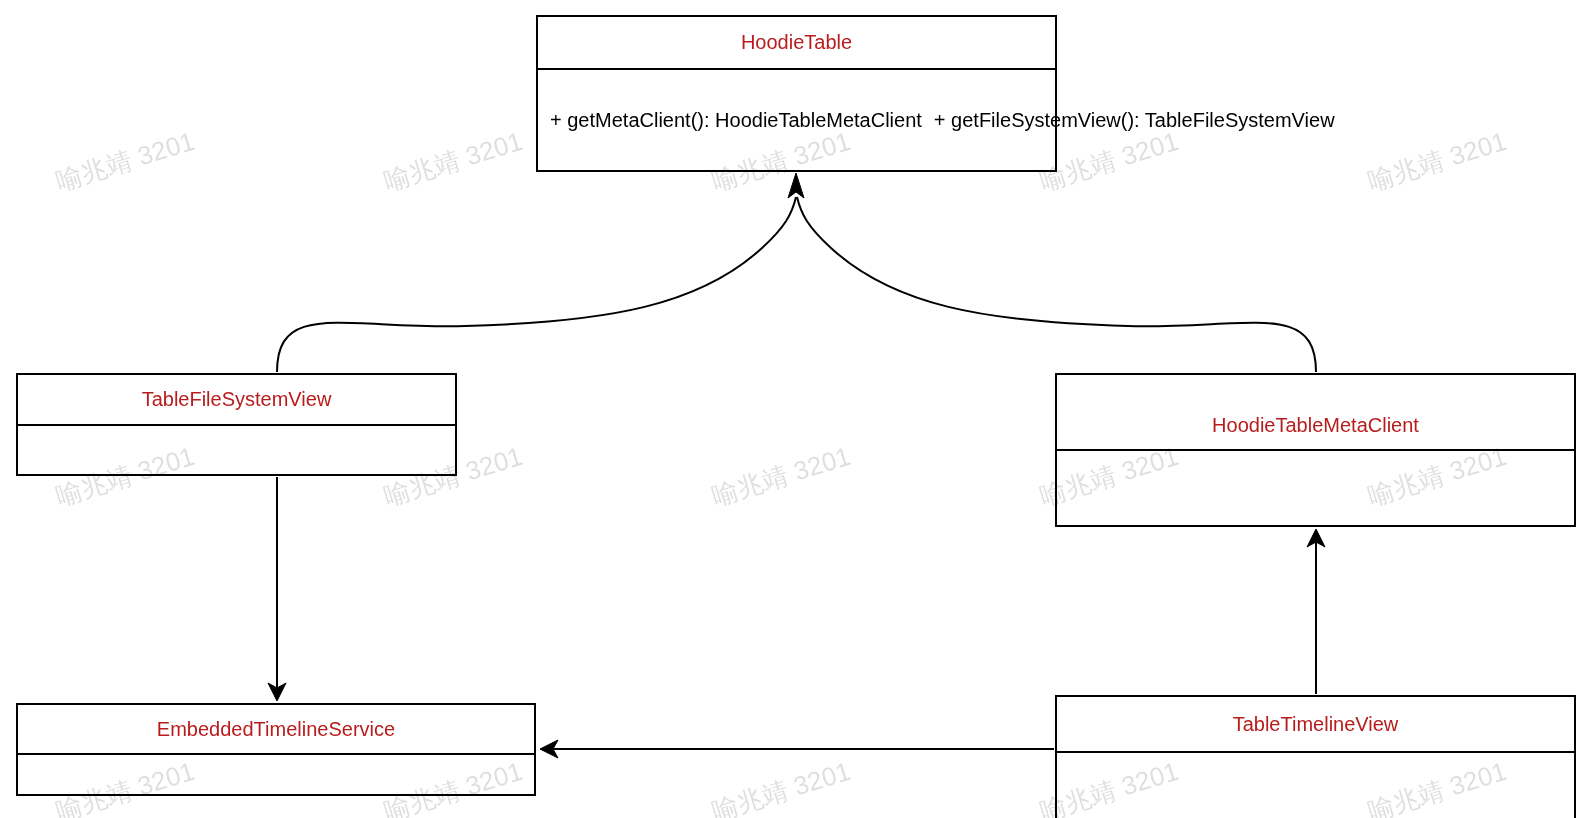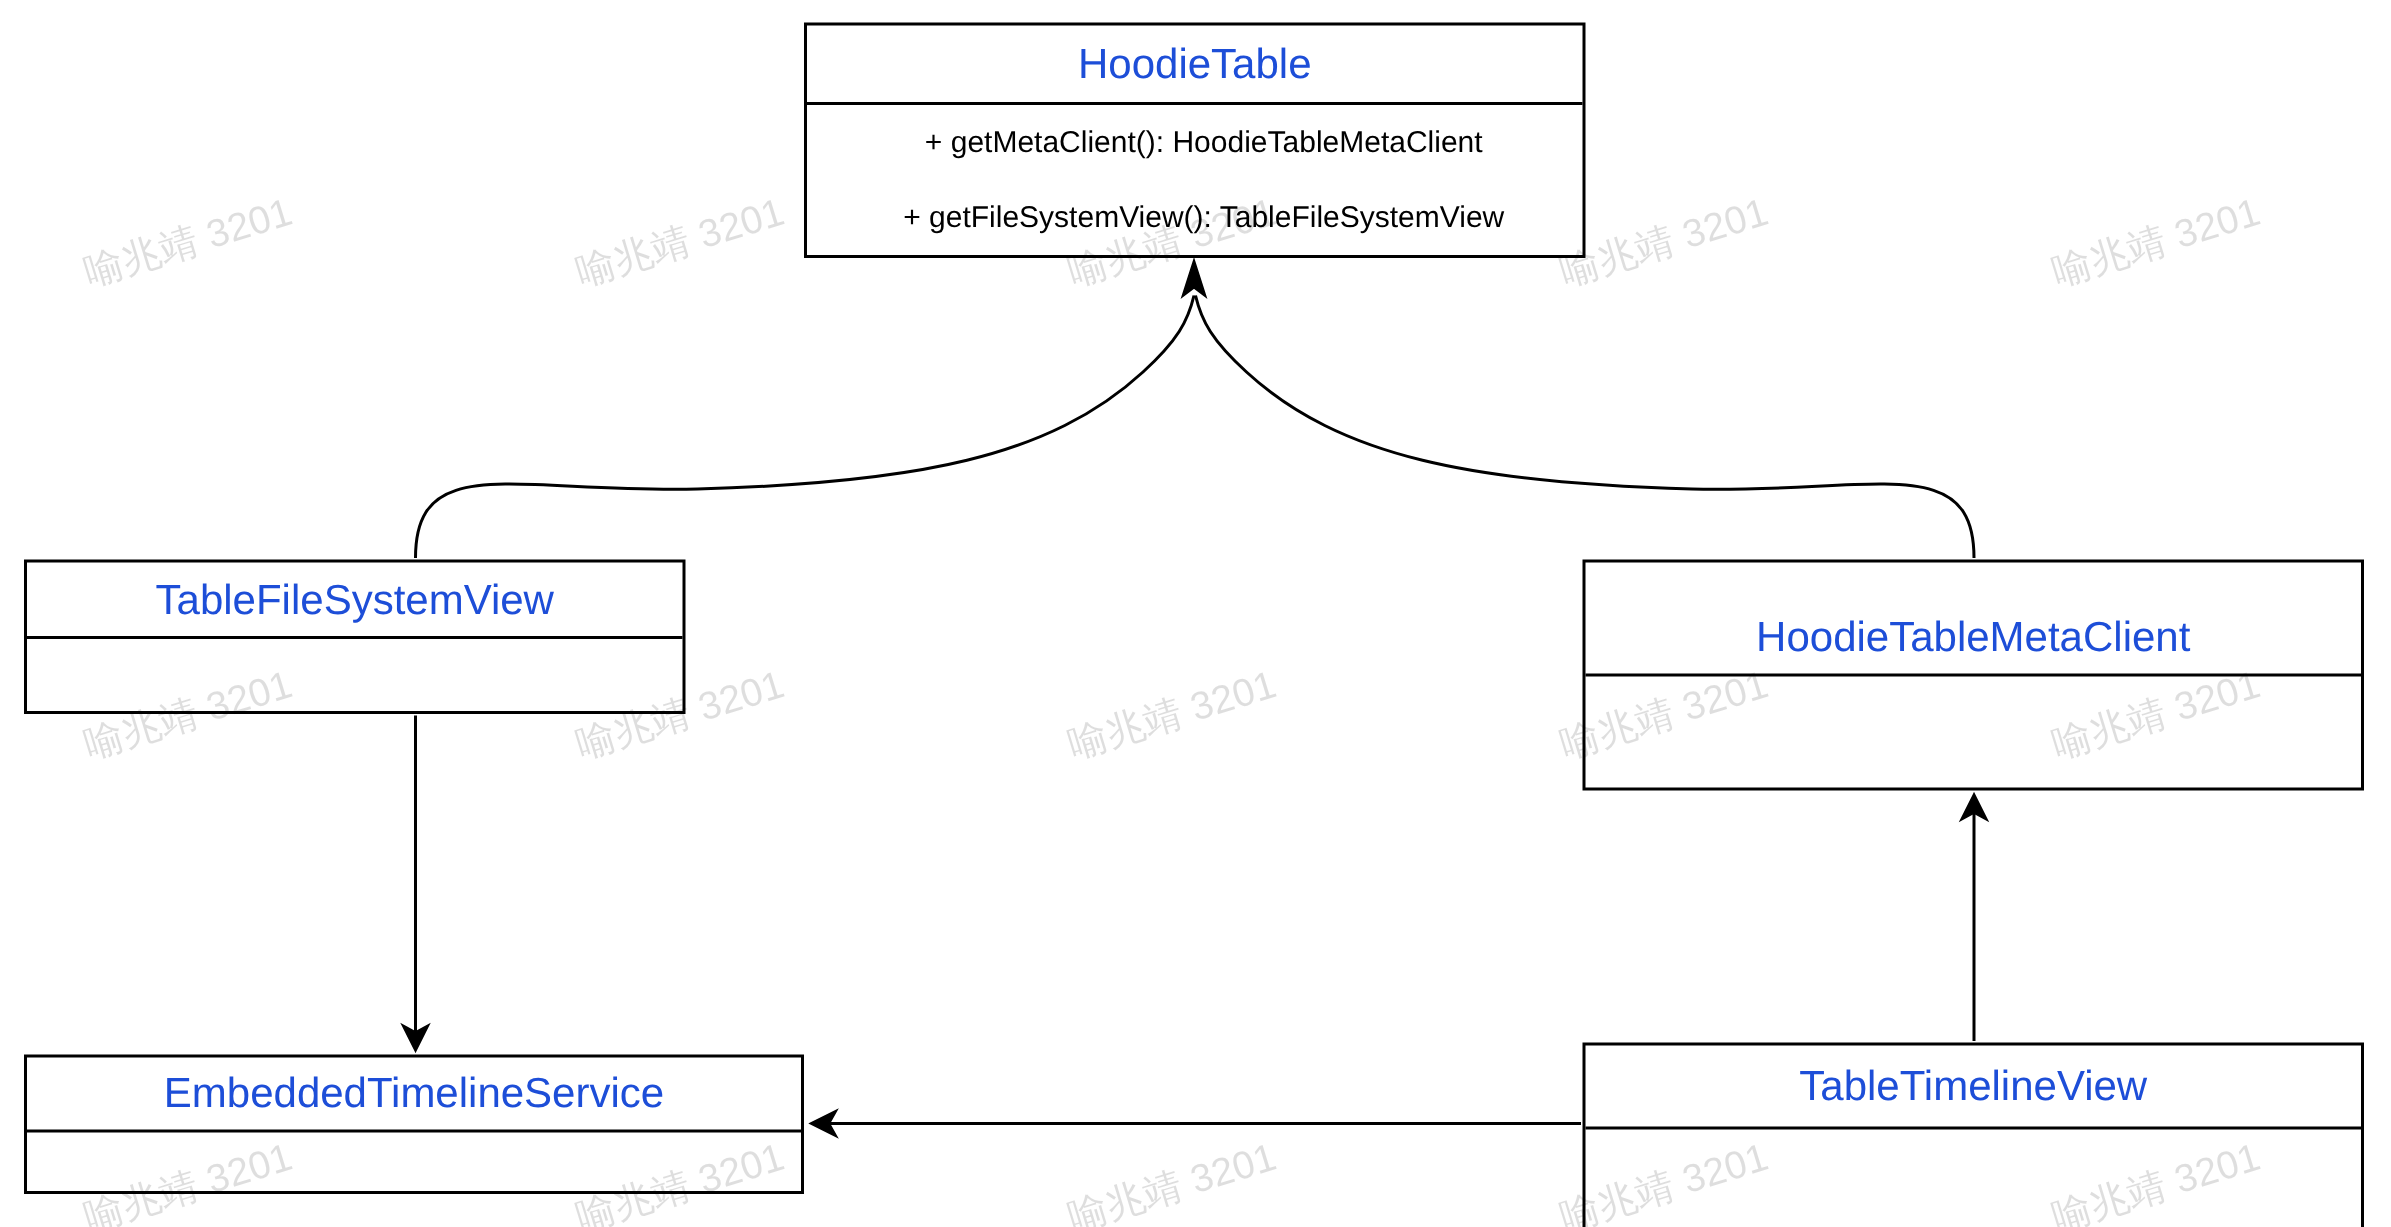--- a/index.html
+++ b/index.html
@@ -25,29 +25,28 @@
     display: flex;
     flex-direction: column;
     z-index: 1;
   }
   .uml-title {
     box-sizing: border-box;
     border-bottom: 2px solid #000000;
     display: flex;
     align-items: center;
     justify-content: center;
-    font-size: 28px;
-    color: #1d4ed8;
+    font-size: 20px;
+    color: #b91c1c;
     white-space: nowrap;
   }
   .uml-body {
     flex: 1;
     display: flex;
-    flex-direction: column;
-    align-items: center;
+    flex-direction: row;
   }
   .uml-method {
     flex: 1;
     display: flex;
     align-items: center;
     padding-left: 12px;
     font-size: 20px;
     color: #000000;
     white-space: nowrap;
   }

